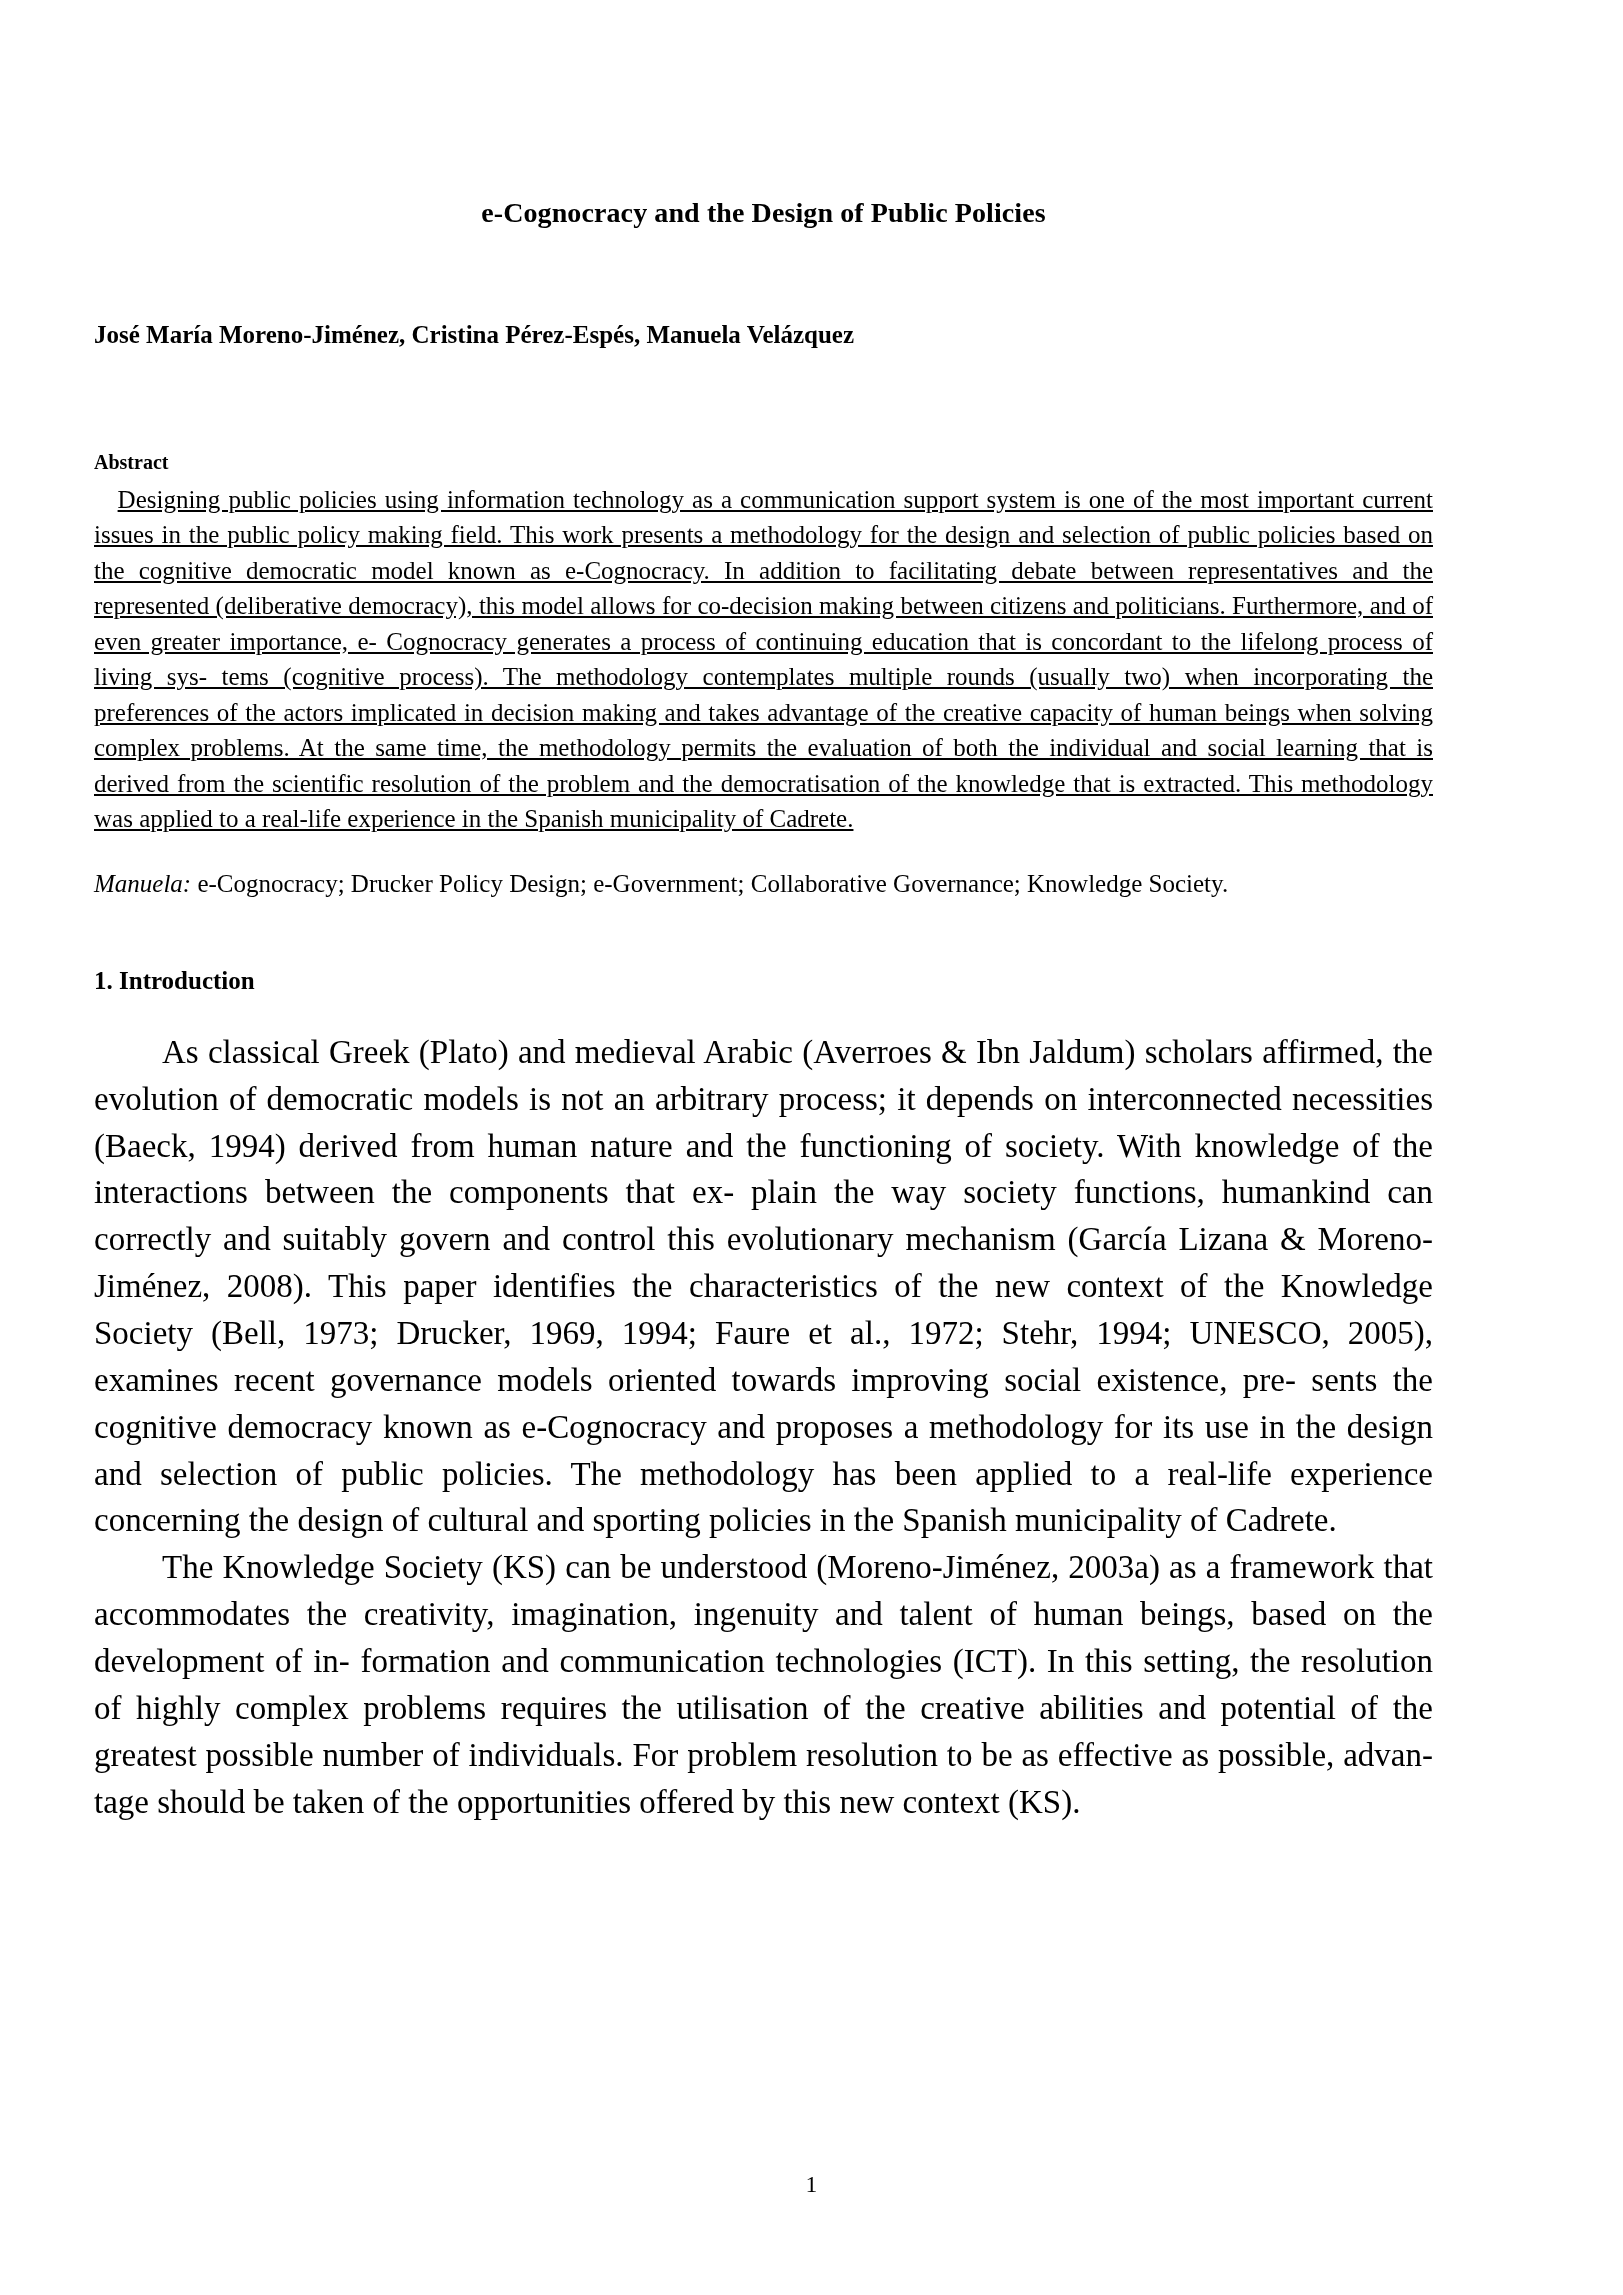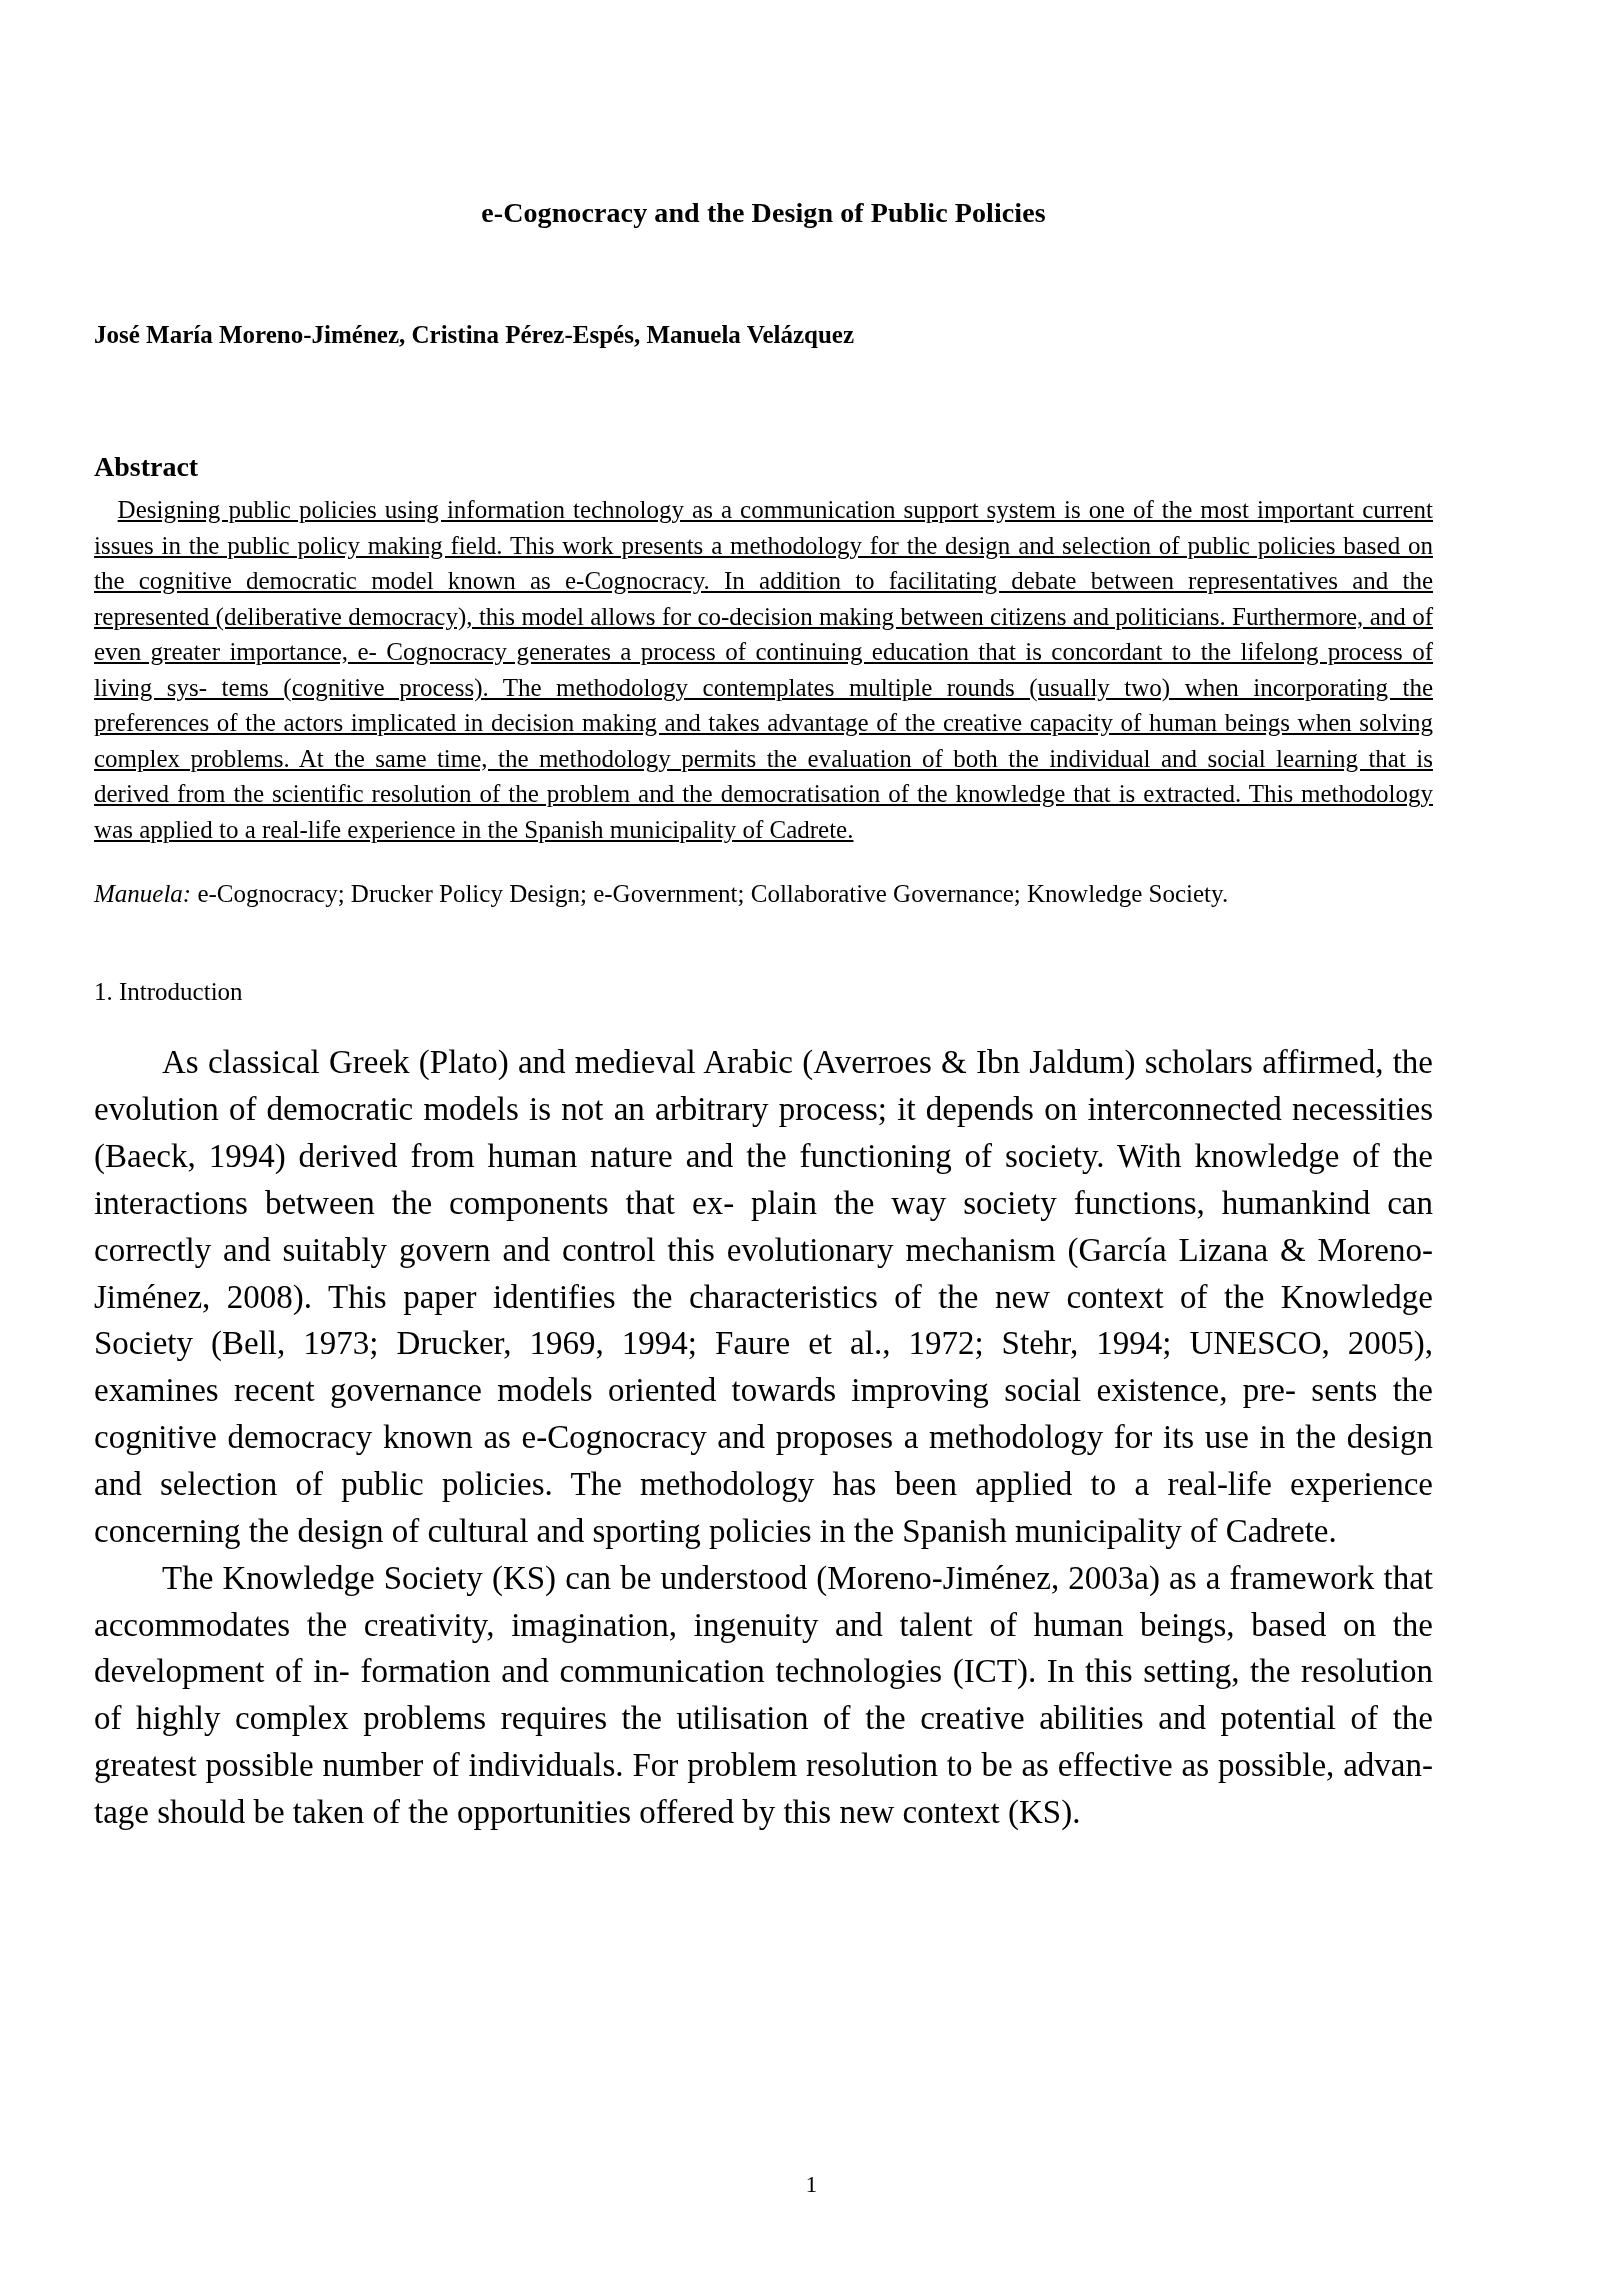--- a/index.html
+++ b/index.html
@@ -29,21 +29,21 @@
     line-height: 1.2;
   }
   .authors {
     margin-top: 88px;
     font-size: 25px;
     line-height: 1.35;
     text-align: left;
     font-weight: bold;
   }
   .section-heading {
-    font-size: 28px;
+    font-size: 20px;
     font-weight: bold;
     margin: 0;
     line-height: 1.3;
   }
   .abstract-block {
     margin-top: 98px;
   }
   .abstract-body {
     font-size: 25px;
     line-height: 1.42;
@@ -59,21 +59,21 @@
     line-height: 1.42;
     text-align: justify;
     margin-top: 29px;
   }
   .keywords .kw-label {
     font-style: italic;
   }
   .intro-heading {
     margin-top: 64px;
     font-size: 25px;
-    font-weight: normal;
+    font-weight: bold;
   }
   .intro-body {
     font-size: 33px;
     line-height: 1.42;
     text-align: justify;
     margin-top: 31px;
   }
   .intro-body p {
     margin: 0;
     text-indent: 68px;

